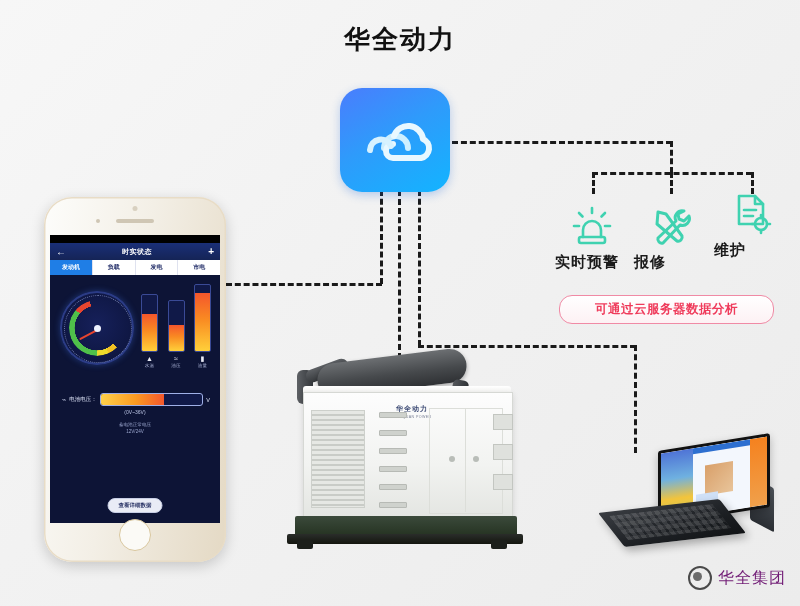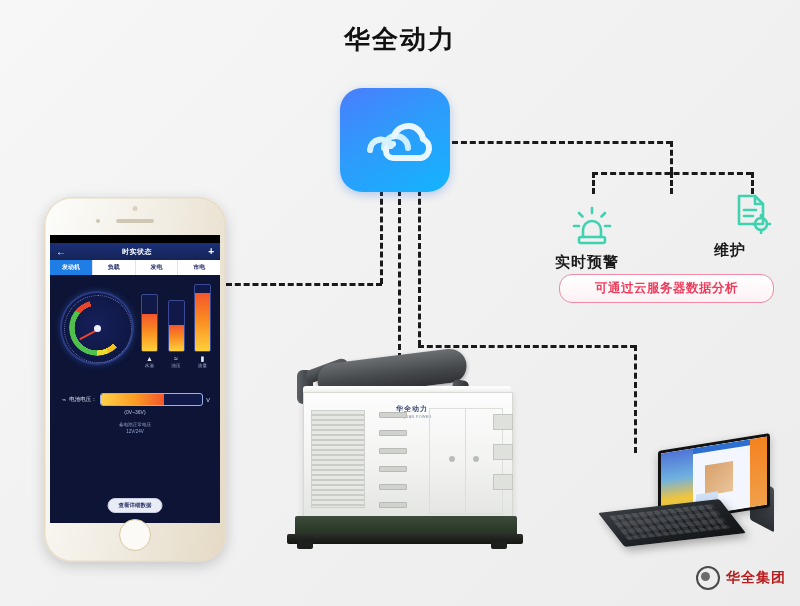--- a/index.html
+++ b/index.html
@@ -30,21 +30,21 @@
   }
   .cloud-box svg{position:absolute;left:14px;top:14px;}
 
   
   .svc{position:absolute;width:74px;}
   .svc .glyph{height:52px;display:flex;align-items:flex-end;justify-content:center;}
   .svc .lbl{margin-top:5px;font-size:15px;font-weight:bold;color:#1b1b1b;letter-spacing:1px;white-space:nowrap;}
 
   
   .note{
-    position:absolute;left:559px;top:274px;width:205px;padding:5px 4px 6px;
+    position:absolute;left:559px;top:295px;width:205px;padding:5px 4px 6px;
     border:1.4px solid #f08aa5;border-radius:13px;
     background:linear-gradient(180deg,#fff 0%,#fdf1f4 100%);
     text-align:center;line-height:16px;
   }
   .note span{display:block;font-size:12.5px;font-weight:bold;color:#ef3b5b;letter-spacing:.5px;}
 
   
   .phone{
     position:absolute;left:44px;top:197px;width:182px;height:365px;
     border-radius:28px;
@@ -157,21 +157,21 @@
     transform:skewX(38deg) skewY(-6deg);
     background:repeating-linear-gradient(90deg,rgba(255,255,255,.10) 0px,rgba(255,255,255,.10) 5px,transparent 5px,transparent 8px),
                repeating-linear-gradient(180deg,rgba(255,255,255,.07) 0px,rgba(255,255,255,.07) 4px,transparent 4px,transparent 7px);}
   .tab2 .stand{position:absolute;left:150px;top:42px;width:24px;height:44px;
     background:linear-gradient(180deg,#50555c,#2a2e33);transform:skewY(28deg);border-radius:2px;}
 
   
   .logo{position:absolute;right:14px;bottom:16px;display:flex;align-items:center;gap:6px;}
   .logo .mark{width:20px;height:20px;border-radius:50%;border:2px solid #4a4a4a;position:relative;}
   .logo .mark:after{content:"";position:absolute;left:3px;top:4px;width:9px;height:9px;border-radius:50%;background:#6b6b6b;}
-  .logo .ltxt{font-size:14px;font-weight:bold;color:#b91c1c;letter-spacing:1px;}
+  .logo .ltxt{font-size:16px;font-weight:normal;color:#701a75;letter-spacing:1px;}
 </style>
 </head>
 <body>
 
 <div id="stage">
 
   <div class="title">华全动力</div>
 
   <div class="dash-h" style="left:452px;top:141px;width:220px;"></div>
   <div class="dash-v" style="left:670px;top:141px;height:32px;"></div>
@@ -207,20 +207,31 @@
           <path d="M5 22 h5"></path>
             <path d="M41 22 h-5"></path>
           <path d="M14 33 v-7 a9 9 0 0 1 18 0 v7"></path>
           <rect x="10" y="33" width="26" height="6" rx="2"></rect>
         </g>
       </svg>
     </div>
     <div class="lbl">实时预警</div>
   </div>
 
+  <div class="svc" style="left:634px;top:196px;">
+    <div class="glyph">
+      <svg width="46" height="44" viewBox="0 0 46 44">
+        <g fill="none" stroke="#3fd2b0" stroke-width="3" stroke-linecap="round" stroke-linejoin="round">
+          <path d="M10 8 l8 2 l16 22 a4 4 0 0 1 -5 5 l-20 -17 z"></path>
+          <path d="M36 7 a7 7 0 0 0 -8 10 l-18 17 a4 4 0 0 0 5 5 l17 -18 a7 7 0 0 0 9 -9 l-5 5 l-5 -2 l-1 -5 z"></path>
+        </g>
+      </svg>
+    </div>
+    <div class="lbl">报修</div>
+  </div>
 
   <div class="svc" style="left:714px;top:184px;">
     <div class="glyph">
       <svg width="46" height="44" viewBox="0 0 46 44">
         <g fill="none" stroke="#3fd2b0" stroke-width="2.6" stroke-linecap="round" stroke-linejoin="round">
           <path d="M11 4 h16 l8 8 v20 h-24 z"></path>
           <path d="M27 4 v8 h8"></path>
           <path d="M16 18 h12"></path>
             <path d="M16 24 h9"></path>
           <circle cx="33" cy="32" r="6"></circle>

